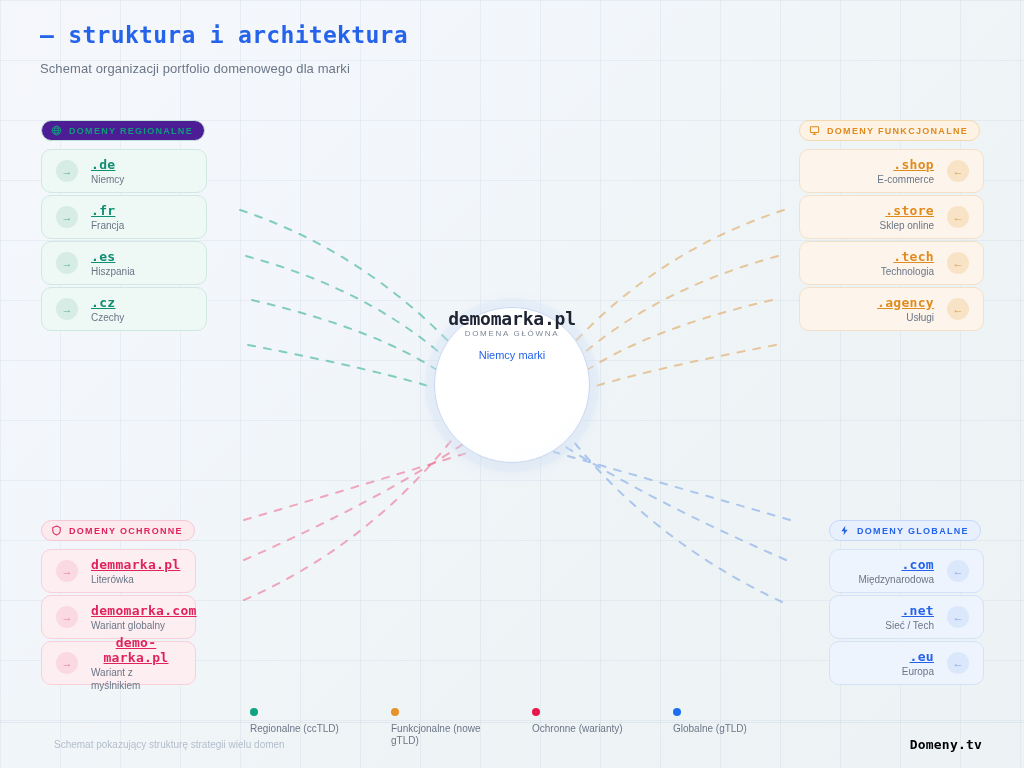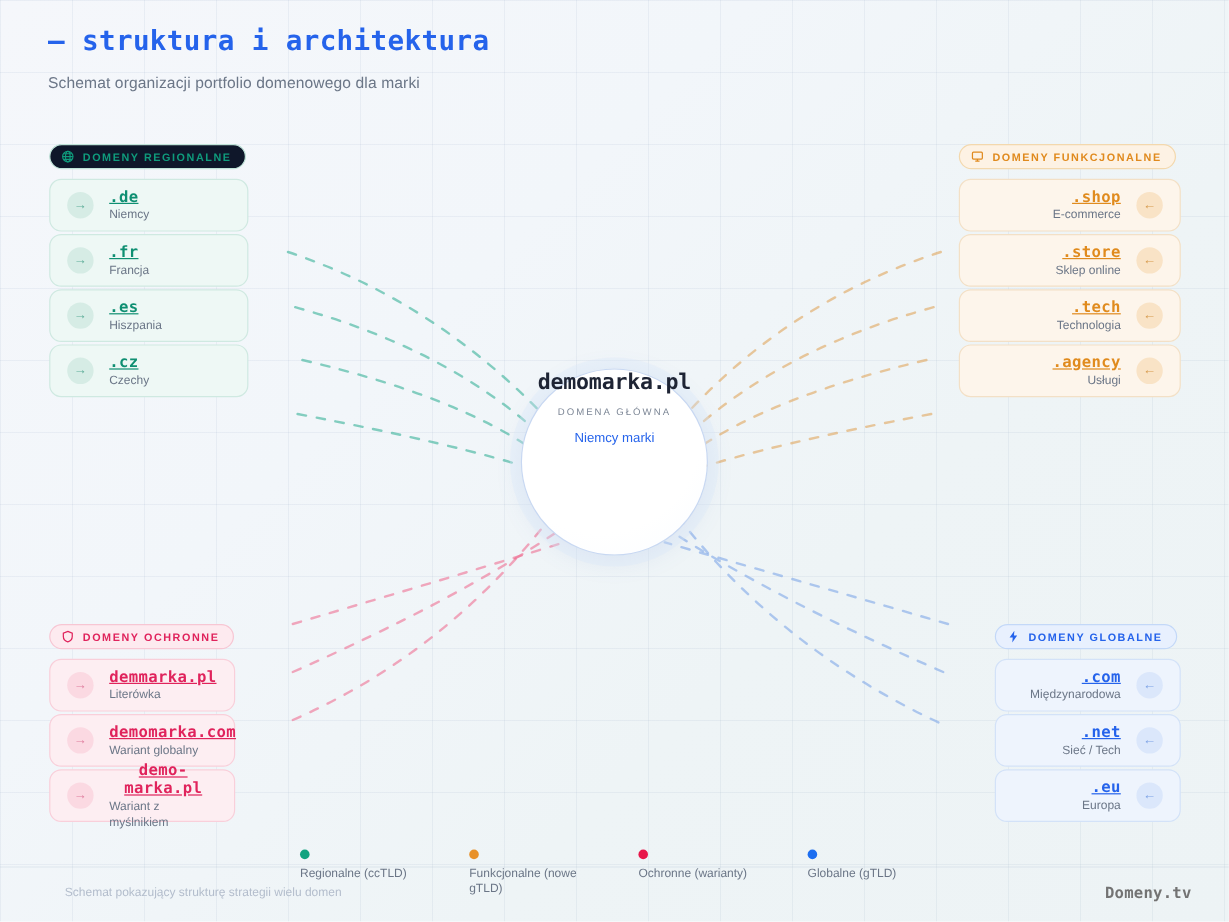--- a/index.html
+++ b/index.html
@@ -83,21 +83,21 @@
   .group-badge .badge-icon {
     display: inline-flex;
     align-items: center;
     width: 11px;
     height: 11px;
   }
   .group-badge svg { width: 11px; height: 11px; display: block; }
 
   .badge-regional {
     left: 41px; top: 120px;
-    background: #0f172a;
+    background: #4c1d95;
     border: 1px solid #bfe3d8;
     color: #0f9b7c;
   }
   .badge-functional {
     left: 799px; top: 120px;
     background: #fdf2e4;
     border: 1px solid #f3d8ad;
     color: #e08a1e;
   }
   .badge-protective {
@@ -206,21 +206,21 @@
     font-family: "DejaVu Sans Mono", monospace;
     font-size: 18px;
     font-weight: bold;
     color: #1e2434;
     letter-spacing: -0.2px;
   }
   #hub-label {
     font-size: 8px;
     color: #7d8796;
     letter-spacing: 1.7px;
-    margin-top: 10px;
+    margin-top: 0;
   }
   #hub-sub {
     font-size: 11px;
     color: #2563eb;
     margin-top: 11px;
   }
 
   
   #legend {
     position: absolute;
@@ -259,26 +259,26 @@
   }
   #footer-note {
     position: absolute;
     left: 54px;
     top: 739px;
     font-size: 10px;
     color: #b3bdcc;
   }
   #footer-brand {
     position: absolute;
-    right: 31px;
+    right: 42px;
     top: 737px;
     font-family: "DejaVu Sans Mono", monospace;
     font-size: 13px;
     font-weight: bold;
-    color: #737373;
+    color: #000000;
     letter-spacing: 0.2px;
   }
 </style>
 </head>
 <body>
 
 <div id="grid-bg"></div>
 
 <svg id="connector-layer" width="1024" height="768" viewBox="0 0 1024 768">
   <g fill="none" stroke-width="2" stroke-linecap="round" stroke-dasharray="7 9">

